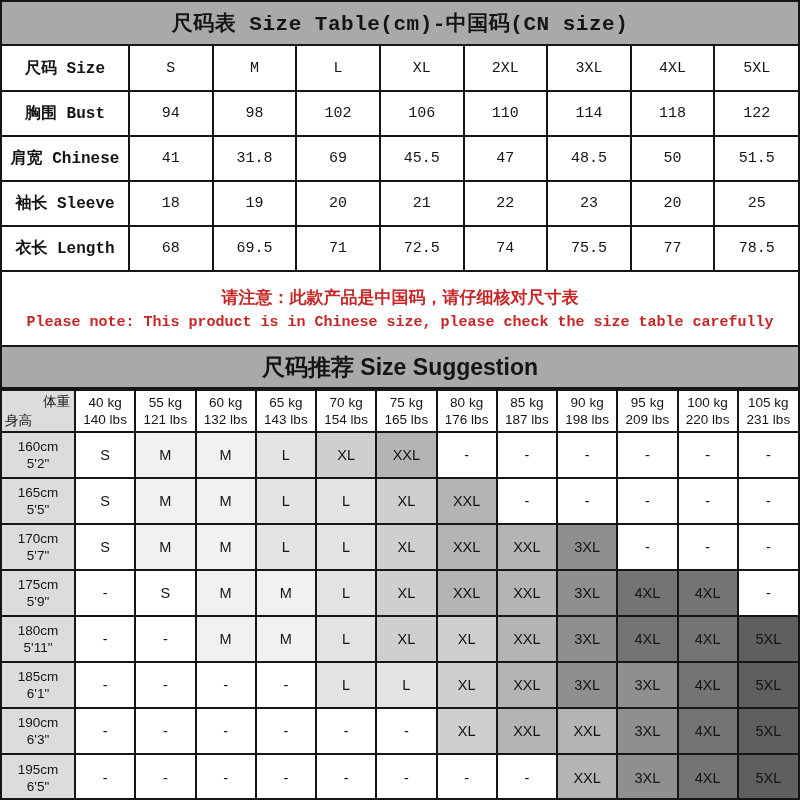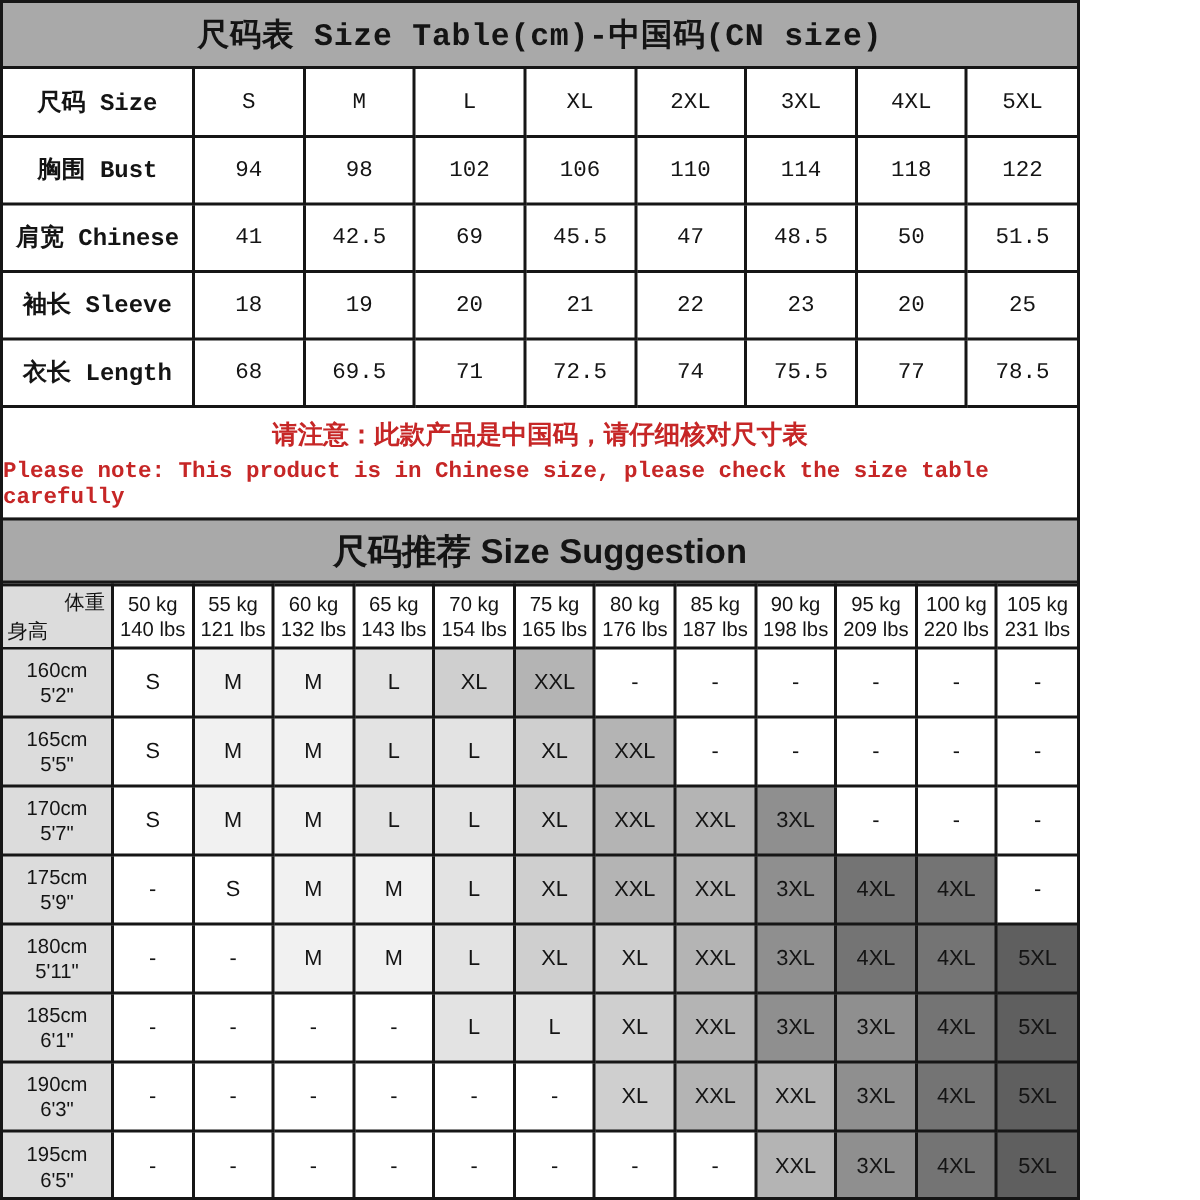--- a/index.html
+++ b/index.html
@@ -1,18 +1,18 @@
 <!DOCTYPE html>
 <html><head>
 <meta charset="utf-8">
 <style>
   * { margin:0; padding:0; box-sizing:border-box; }
   html,body { background:#ffffff; }
   .page{
-    width:720px; height:800px;
+    width:800px; height:800px;
     border:2px solid #161616;
     background:#ffffff;
     display:flex; flex-direction:column;
     font-family:"Liberation Sans","DejaVu Sans",sans-serif;
     color:#141414;
     overflow:hidden;
   }
   
   .title-bar{
     background:#a9a9a9;
@@ -119,21 +119,21 @@
           <td>102</td>
           <td>106</td>
           <td>110</td>
           <td>114</td>
           <td>118</td>
           <td>122</td>
         </tr>
         <tr>
           <td class="lbl">肩宽 Chinese</td>
           <td>41</td>
-          <td>42.5</td>
+          <td>31.8</td>
           <td>69</td>
           <td>45.5</td>
           <td>47</td>
           <td>48.5</td>
           <td>50</td>
           <td>51.5</td>
         </tr>
         <tr>
           <td class="lbl">袖长 Sleeve</td>
           <td>18</td>
@@ -182,21 +182,21 @@
         <col>
         <col>
     </colgroup>
     <tbody>
         <tr class="hdr">
           <td class="corner" style="background-color: rgb(220, 220, 220);">
             <span class="w">体重</span>
             <span class="h">身高</span>
           </td>
           <td class="wcell">
-            <div>50 kg</div>
+            <div>40 kg</div>
             <div>140 lbs</div>
           </td>
           <td class="wcell">
             <div>55 kg</div>
             <div>121 lbs</div>
           </td>
           <td class="wcell">
             <div>60 kg</div>
             <div>132 lbs</div>
           </td>

